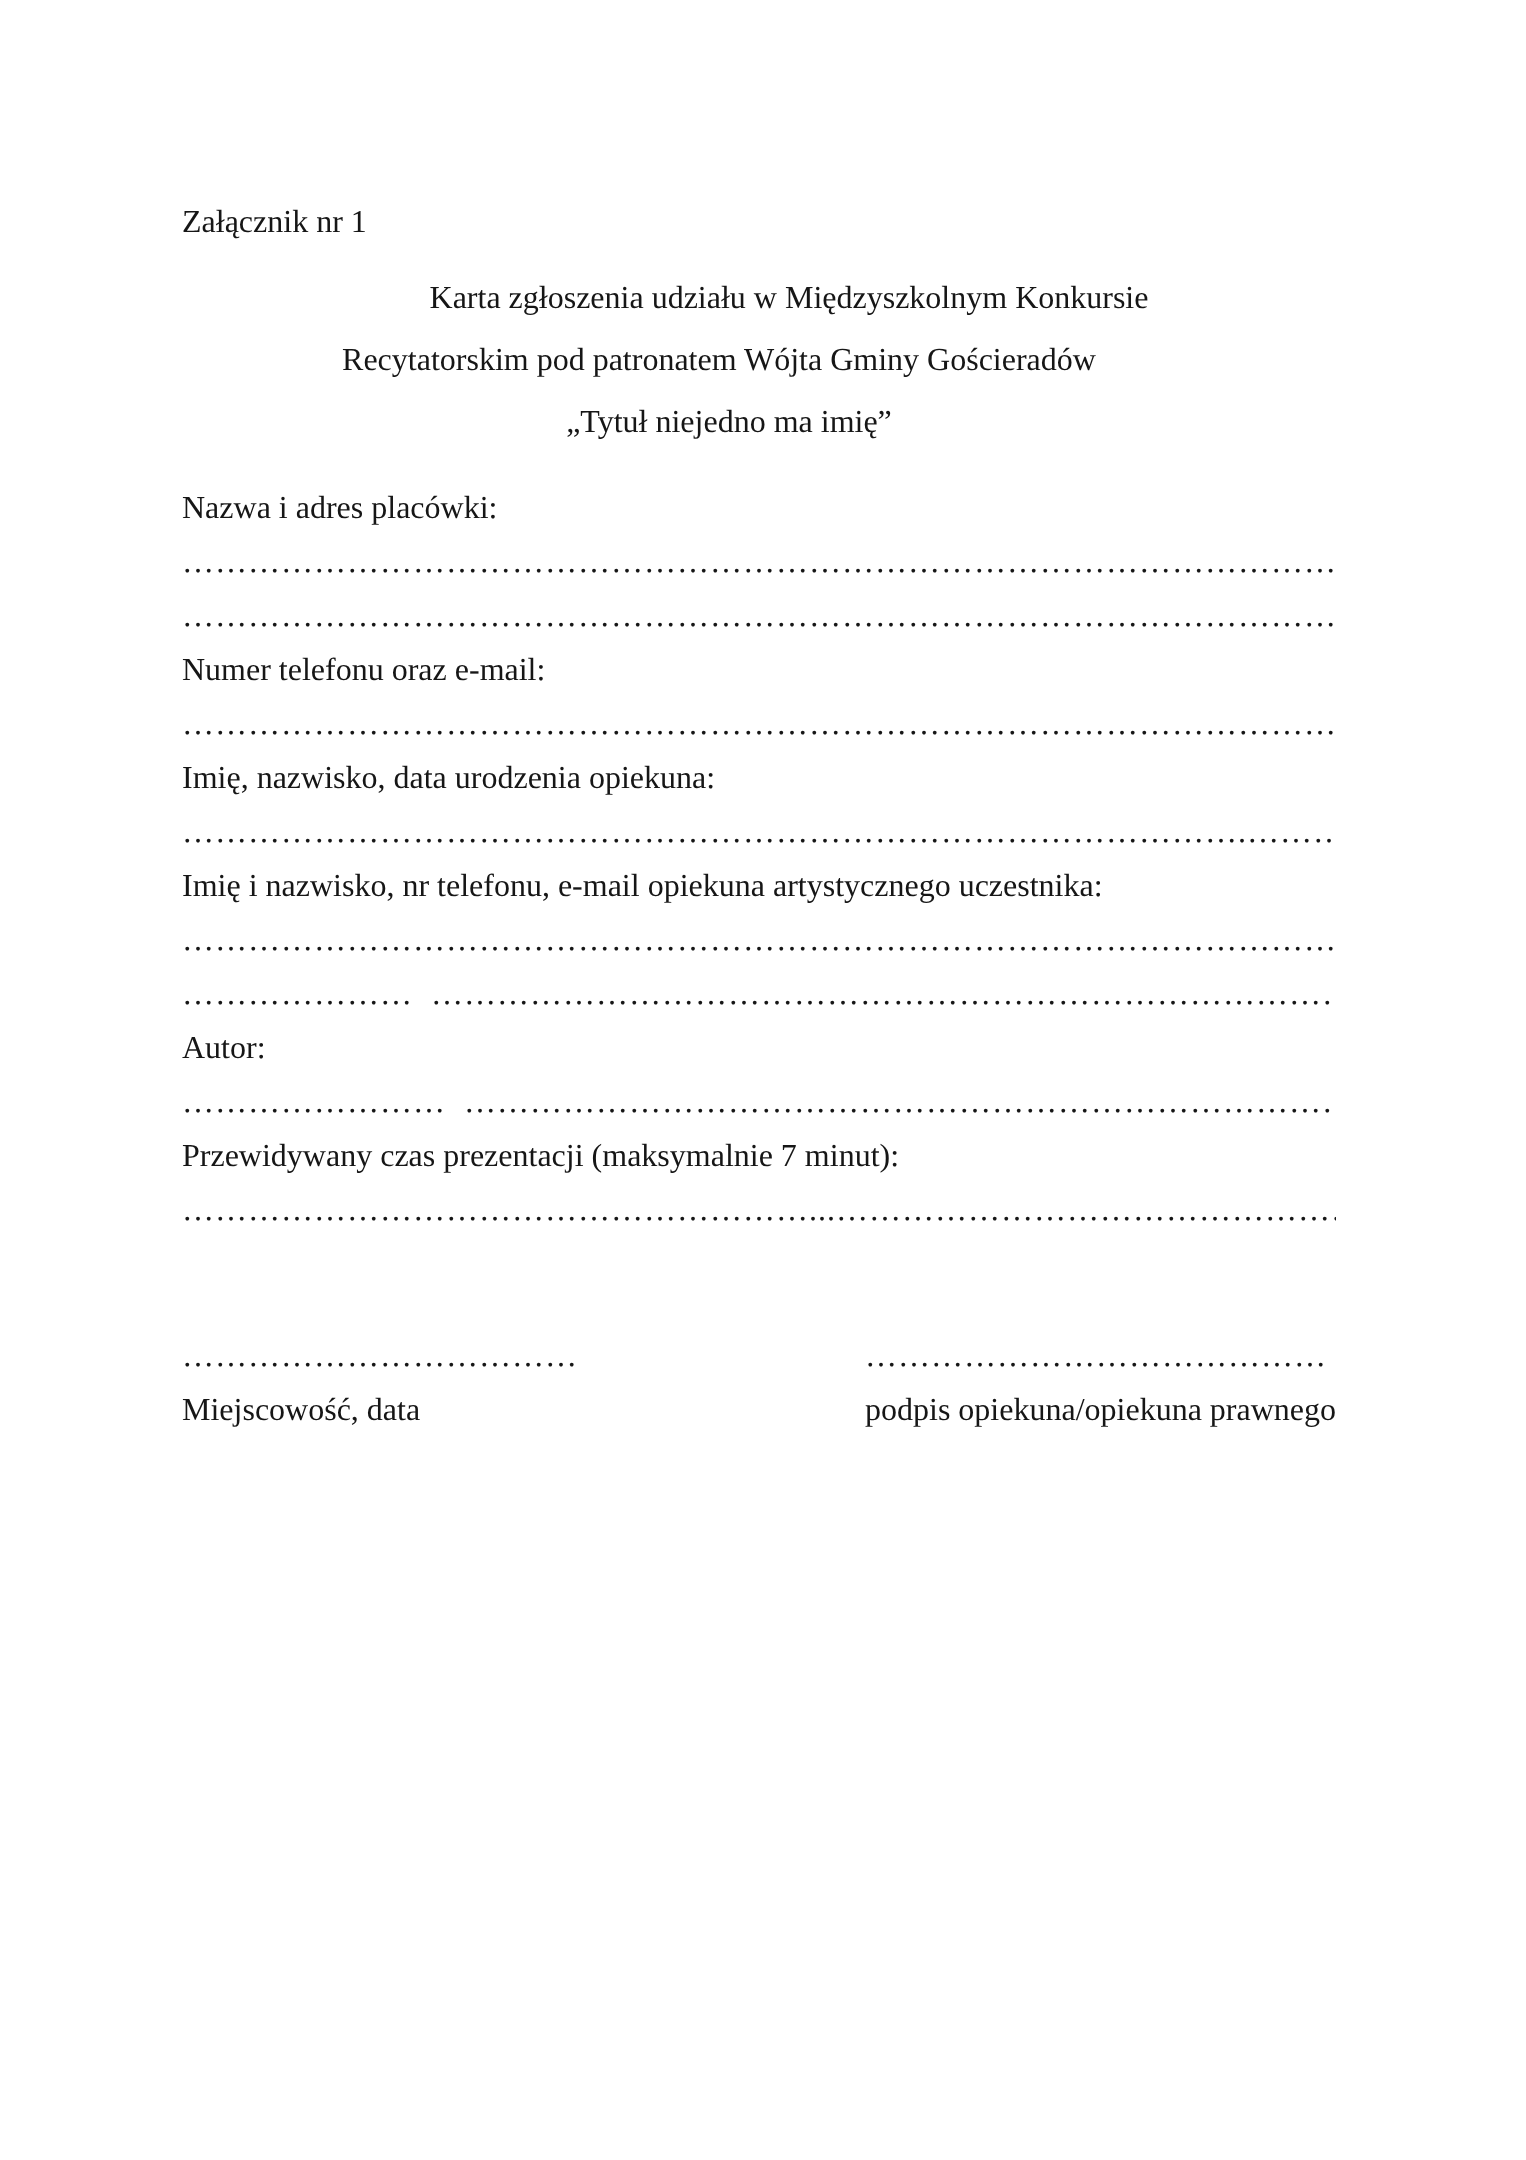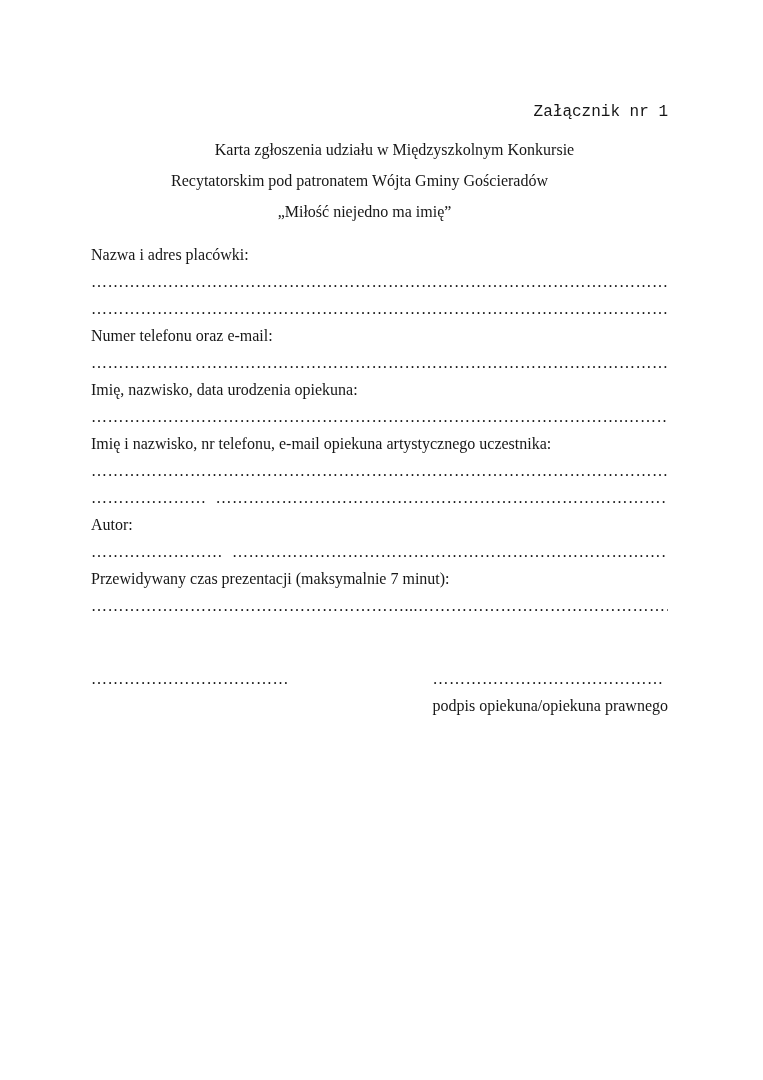--- a/index.html
+++ b/index.html
@@ -8,21 +8,21 @@
     width:763px;
     height:1080px;
     background:#ffffff;
     color:#161616;
     font-family:"Liberation Serif","DejaVu Serif",serif;
     font-size:16px;
     overflow:hidden;
     margin:0 auto;
   }
   .content{padding:102px 95px 0 91px;}
-  .attachment{text-align:right;line-height:20px;font-family:Liberation Mono, monospace;}
+  .attachment{text-align:left;line-height:20px;}
   .title{margin-top:12px;text-align:center;}
   .title .tline{line-height:31px;}
   .t1{transform:translateX(15px);}
   .t2{transform:translateX(-20px);}
   .t3{transform:translateX(-15px);}
   .form{margin-top:14px;}
   .row{line-height:27px;height:27px;overflow:hidden;}
   .dots{white-space:pre;overflow:hidden;letter-spacing:0.5px;}
   .sig-row{display:flex;justify-content:space-between;margin-top:46px;}
   .sig-cell{line-height:27px;}
@@ -32,21 +32,21 @@
 <body>
 
 <div class="page">
   <div class="content">
 
     <div class="attachment">Załącznik nr 1</div>
 
     <div class="title">
       <div class="tline t1">Karta zgłoszenia udziału w Międzyszkolnym Konkursie</div>
       <div class="tline t2">Recytatorskim pod patronatem Wójta Gminy Gościeradów</div>
-      <div class="tline t3">„Miłość niejedno ma imię”</div>
+      <div class="tline t3">„Tytuł niejedno ma imię”</div>
     </div>
 
     <div class="form">
 
       <div class="row">Nazwa i adres placówki:</div>
       <div class="row dots">……………………………………………………………………………………………………..</div>
       <div class="row dots">……………………………………………………………………………………………………..</div>
 
       <div class="row">Numer telefonu oraz e-mail:</div>
       <div class="row dots">…………………………………………………………………………………………………….…</div>
@@ -63,20 +63,21 @@
       <div class="row dots">……………………  ……………………………………………………………………………….</div>
 
       <div class="row">Przewidywany czas prezentacji (maksymalnie 7 minut):</div>
       <div class="row dots">…………………………………………………...………………………………………………</div>
 
     </div>
 
     <div class="sig-row">
       <div class="sig-cell">
         <div class="dots">………………………………</div>
+        <div>Miejscowość, data</div>
       </div>
       <div class="sig-cell">
         <div class="dots">……………………………………</div>
         <div>podpis opiekuna/opiekuna prawnego</div>
       </div>
     </div>
 
   </div>
 </div>
 

